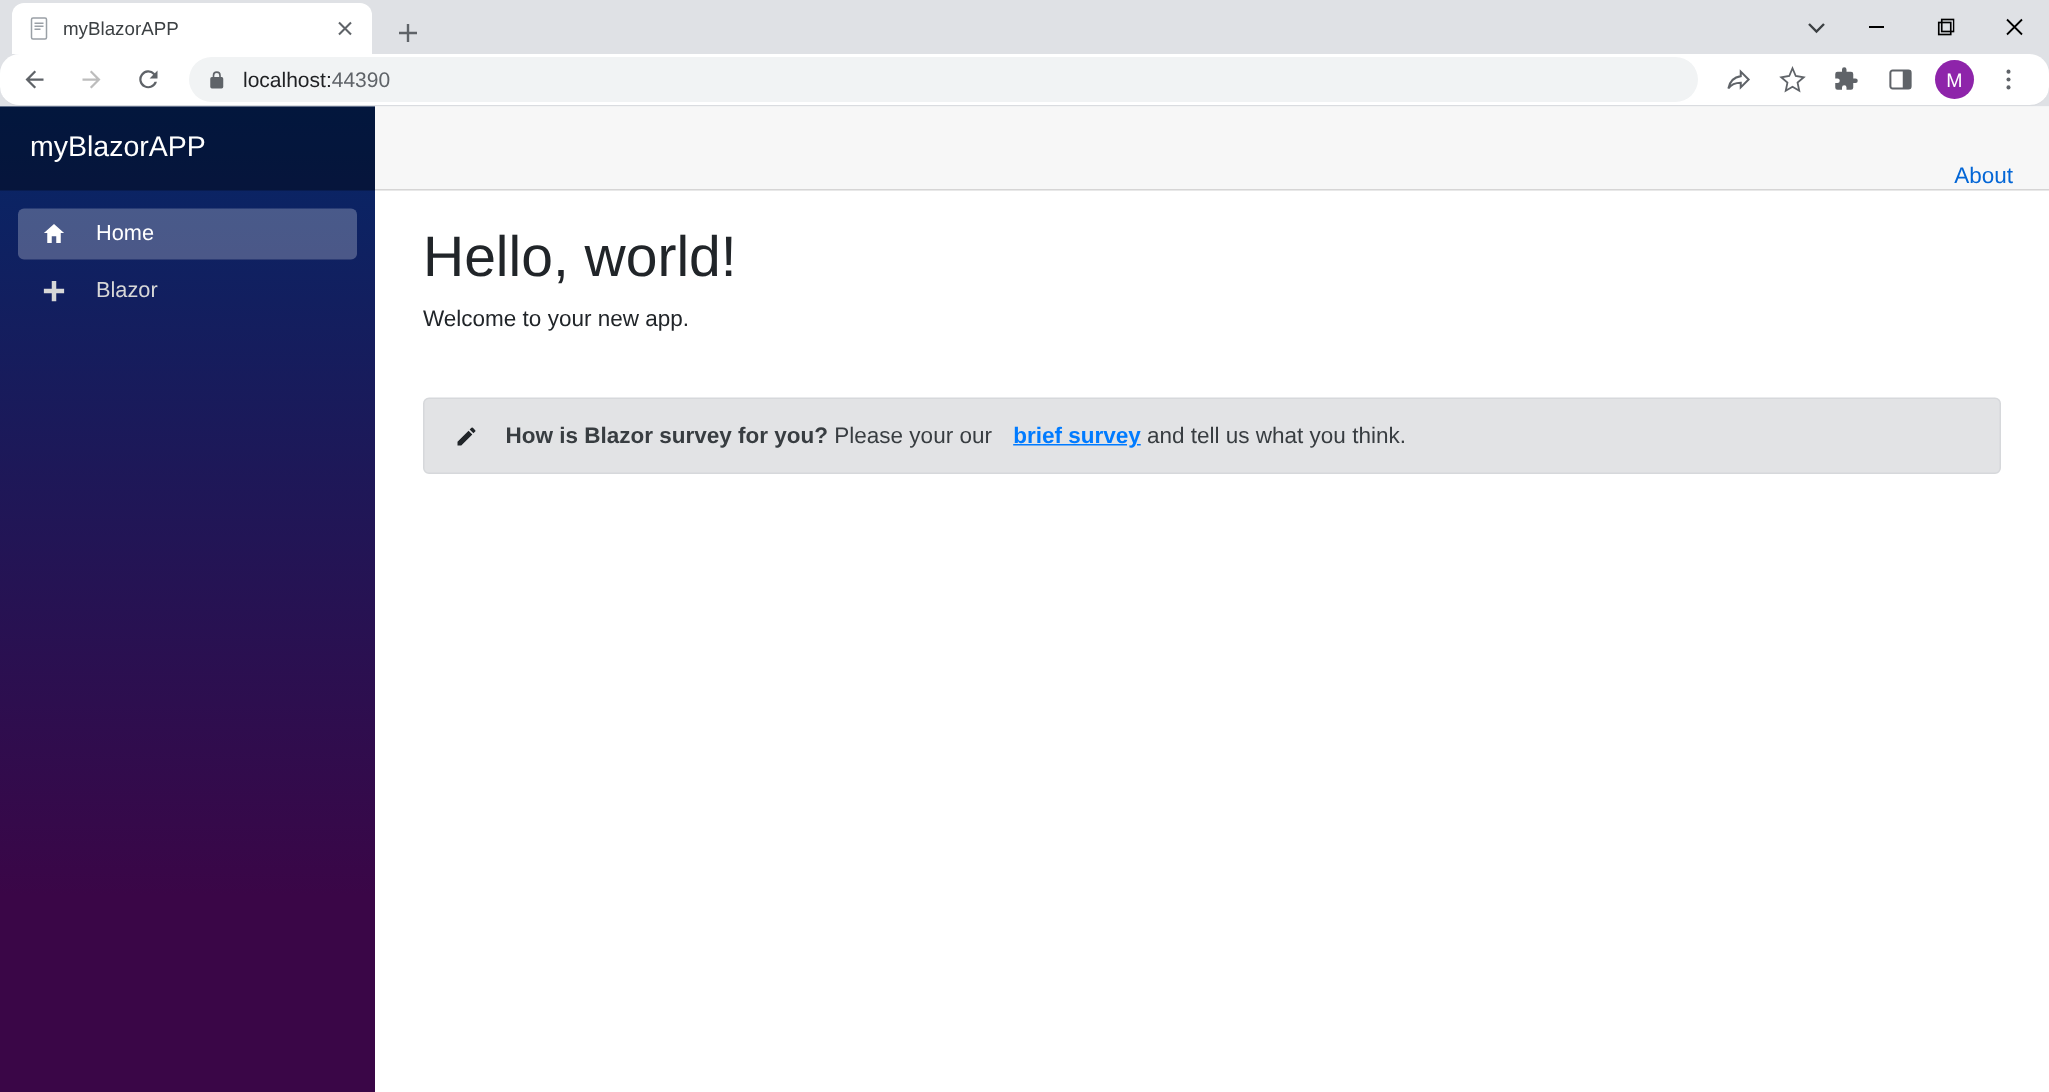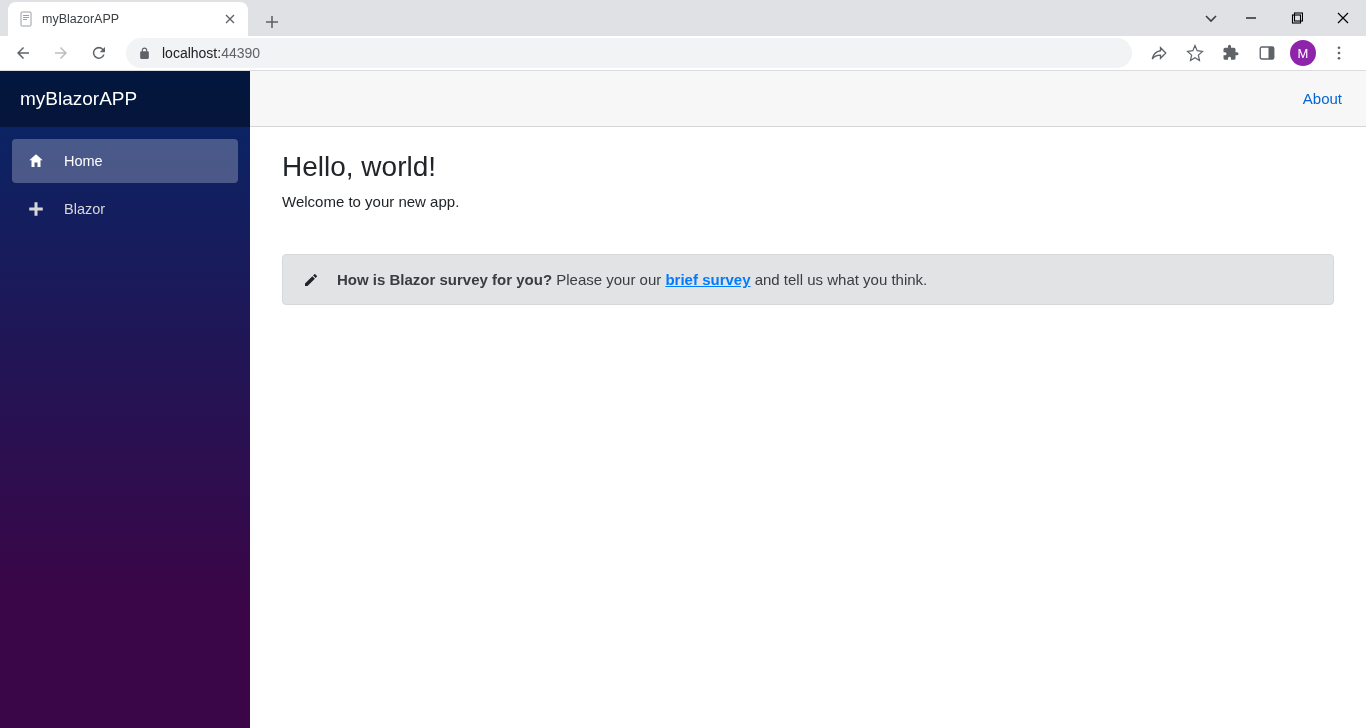--- a/index.html
+++ b/index.html
@@ -9,49 +9,49 @@
     .chrome{width:100%;height:71px;background:#dfe1e5;display:flex;flex-direction:column;}
     .tabstrip{height:36px;display:flex;align-items:flex-end;padding-left:8px;}
     .tab{height:34px;width:240px;background:#fff;border-top-left-radius:8px;border-top-right-radius:8px;display:flex;align-items:center;padding:0 10px;gap:8px;font-size:12.5px;color:#3c4043;}
     .tab .favicon{width:16px;height:16px;display:flex;align-items:center;justify-content:center;}
     .tab .title{flex:1;white-space:nowrap;overflow:hidden;text-overflow:ellipsis;}
     .tab .close{width:16px;height:16px;display:flex;align-items:center;justify-content:center;color:#5f6368;border-radius:50%;}
     .newtab{width:28px;height:28px;margin-left:10px;display:flex;align-items:center;justify-content:center;color:#5f6368;border-radius:50%;}
     .win-controls{margin-left:auto;display:flex;align-items:center;height:36px;}
     .win-controls .dd{width:34px;height:28px;display:flex;align-items:center;justify-content:center;color:#3c4043;}
     .win-controls .wc{width:46px;height:30px;display:flex;align-items:center;justify-content:center;color:#000;}
-    .toolbar{height:35px;background:#fff;display:flex;align-items:center;padding:0 6px;gap:4px;border-bottom:1px solid #dadce0;}
+    .toolbar{height:35px;background:#fff;display:flex;align-items:center;padding:0 6px;gap:4px;border-bottom:1px solid #dadce0;border-radius:13px;}
     .nav-btn{width:34px;height:30px;display:flex;align-items:center;justify-content:center;color:#5f6368;border-radius:50%;}
     .nav-btn.disabled{color:#b9b9b9;}
     .omnibox{flex:1;height:30px;background:#f1f3f4;border-radius:15px;display:flex;align-items:center;padding:0 12px;margin:0 6px;font-size:14px;color:#202124;gap:10px;}
     .omnibox .lock{color:#5f6368;width:14px;display:flex;align-items:center;}
     .omnibox .url-host{color:#202124;}
     .omnibox .url-port{color:#5f6368;}
     .toolbar-right{display:flex;align-items:center;gap:2px;padding-right:4px;}
     .toolbar-right .ic{width:34px;height:30px;display:flex;align-items:center;justify-content:center;color:#5f6368;}
     .avatar{width:26px;height:26px;border-radius:50%;background:#8e24aa;color:#fff;font-size:13px;display:flex;align-items:center;justify-content:center;}
 
     
     .page{display:flex;height:657px;width:100%;}
     .sidebar{width:250px;background:linear-gradient(180deg,#052767 0%,#3a0647 80%);color:#fff;display:flex;flex-direction:column;}
     .brand{height:56px;display:flex;align-items:center;padding:0 20px;font-size:19px;font-weight:400;background:rgba(0,0,0,.4);}
     .navlist{padding:12px 12px 0 12px;display:flex;flex-direction:column;gap:4px;}
-    .navitem{height:44px;border-radius:4px;display:flex;align-items:center;padding:0 14px;gap:18px;font-size:14.5px;color:#d7d7d7;cursor:pointer;}
+    .navitem{height:34px;border-radius:4px;display:flex;align-items:center;padding:0 14px;gap:18px;font-size:14.5px;color:#d7d7d7;cursor:pointer;}
     .navitem.active{background:rgba(255,255,255,.25);color:#fff;}
     .navitem .nico{width:20px;display:flex;align-items:center;justify-content:center;}
     .content{flex:1;display:flex;flex-direction:column;}
-    .toprow{height:56px;border-bottom:1px solid #d6d5d5;display:flex;align-items:center;justify-content:flex-end;padding:0 24px;background:#f7f7f7;}
+    .toprow{height:56px;border-bottom:1px solid #d6d5d5;display:flex;align-items:flex-end;justify-content:flex-end;padding:0 24px;background:#f7f7f7;}
     .toprow a{color:#0366d6;font-size:15px;text-decoration:none;}
     .main{padding:24px 32px;}
-    h1{font-size:28px;font-weight:500;color:#212529;margin-bottom:10px;}
+    h1{font-size:38px;font-weight:500;color:#212529;margin-bottom:10px;}
     .lead{font-size:15px;color:#212529;margin-bottom:44px;}
     .alert{background:#e2e3e5;border:1px solid #d6d8db;border-radius:4px;padding:16px 20px;display:flex;align-items:center;gap:18px;font-size:15px;color:#383d41;}
     .alert .pen{color:#212529;}
     .alert .strong{font-weight:700;}
-    .alert .link{color:#007bff;font-weight:700;}
+    .alert .link{color:#007bff;font-weight:700;margin-left:10px;}
 
     svg{display:block;}
   </style>
 </head>
 <body>
 
 <div class="chrome">
   <div class="tabstrip">
     <div class="tab">
       <span class="favicon">

